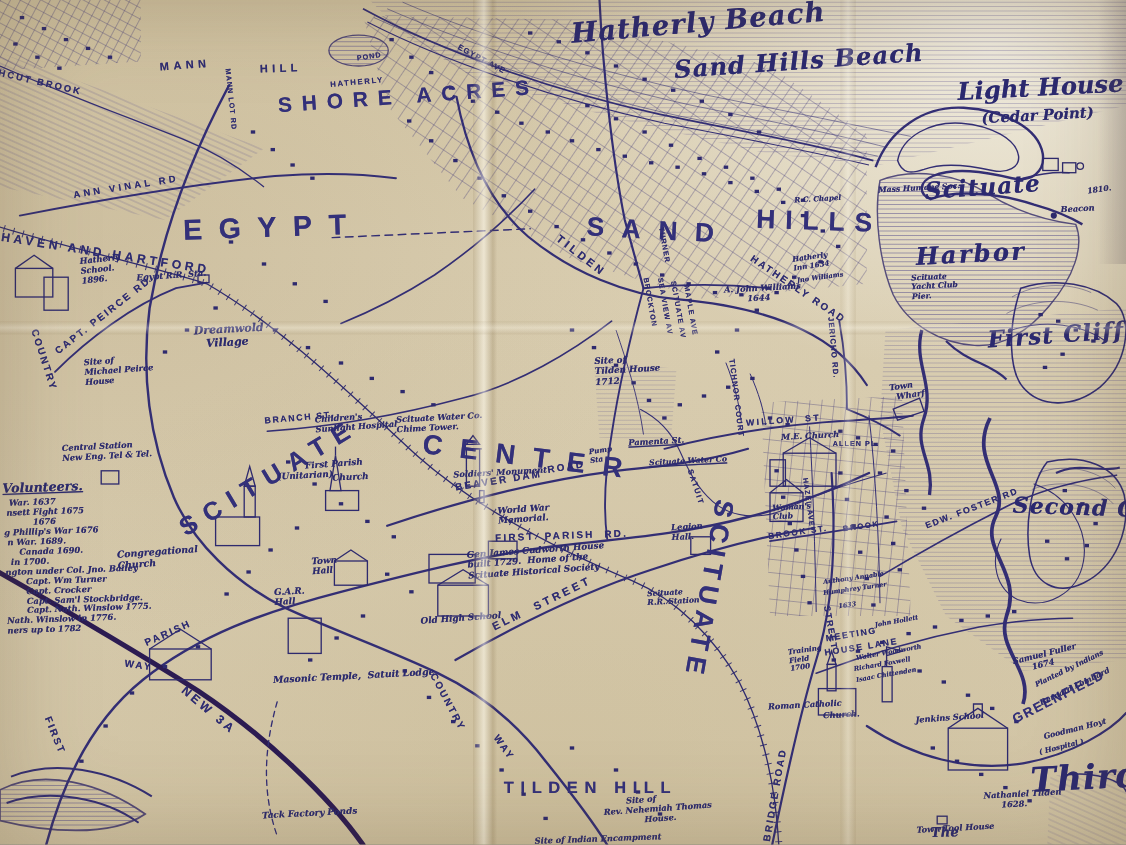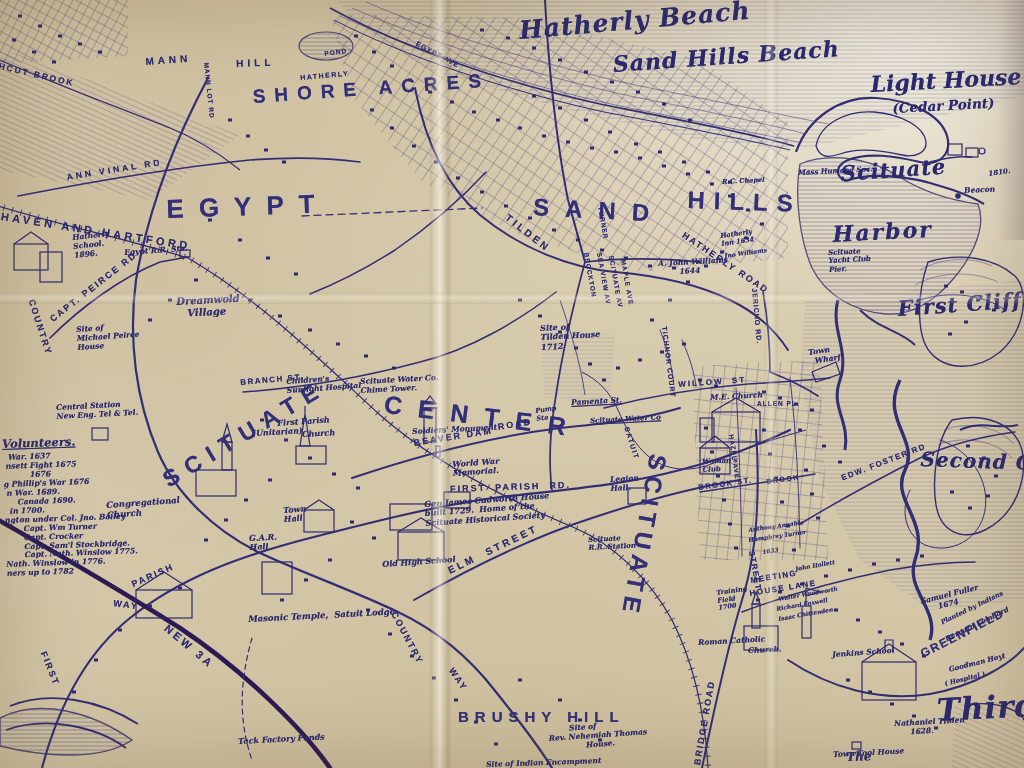--- a/index.html
+++ b/index.html
@@ -429,21 +429,21 @@
       <div class="lbl sb" style="left: 840px; top: 162px; font-size: 21px; letter-spacing: 1px; transform: rotate(-4deg);">Scituate</div>
       <div class="lbl sb" style="left: 832px; top: 222px; font-size: 22px; letter-spacing: 2px; transform: rotate(-3deg);">Harbor</div>
       <div class="lbl sb" style="left: 897px; top: 297px; font-size: 21px; letter-spacing: 1px; transform: rotate(-4deg);">First Cliff</div>
       <div class="lbl sb" style="left: 921px; top: 448px; font-size: 20px; letter-spacing: 1px; transform: rotate(2deg);">Second Cliff</div>
       <div class="lbl sb" style="left: 936px; top: 692px; font-size: 31px; letter-spacing: 1px; transform: rotate(-3deg);">Third Cliff</div>
       <div class="lbl sb" style="left: 846px; top: 750px; font-size: 12px; transform: rotate(-2deg);">The</div>
       <div class="lbl kb" style="left: 252px; top: 86px; font-size: 19px; letter-spacing: 9px; transform: rotate(-4deg);">SHORE ACRES</div>
       <div class="lbl kb" style="left: 166px; top: 194px; font-size: 26px; letter-spacing: 15px; transform: rotate(-2deg);">EGYPT</div>
       <div class="lbl kb" style="left: 534px; top: 193px; font-size: 24px; letter-spacing: 16px; transform: rotate(3deg);">SAND</div>
       <div class="lbl kb" style="left: 688px; top: 186px; font-size: 24px; letter-spacing: 9px; transform: rotate(2deg);">HILLS</div>
-      <div class="lbl kb" style="left: 458px; top: 708px; font-size: 15px; letter-spacing: 6px;">BRUSHY HILL</div>
+      <div class="lbl kb" style="left: 458px; top: 708px; font-size: 15px; letter-spacing: 6px;">TILDEN HILL</div>
       <div class="lbl k" style="left: 145px; top: 56px; font-size: 10px; letter-spacing: 4px; transform: rotate(-4deg);">MANN</div>
       <div class="lbl k" style="left: 236px; top: 58px; font-size: 10px; letter-spacing: 4px; transform: rotate(-2deg);">HILL</div>
       <div class="lbl kb" style="left: 918px; top: 648px; font-size: 12px; letter-spacing: 1.5px; transform: rotate(-27deg);">GREENFIELD</div>
       <div class="lbl kb" style="left: 158px; top: 470px; font-size: 23px; letter-spacing: 9px; transform: rotate(-31deg);">SCITUATE</div>
       <div class="lbl kb" style="left: 386px; top: 390px; font-size: 25px; letter-spacing: 16px; transform: rotate(7deg);">CENTER</div>
       <div class="lbl kv" style="left: 644px; top: 452px; font-size: 24px; letter-spacing: 6px; transform: rotate(10deg);">SCITUATE</div>
       <div class="lbl k" style="left: -56px; top: 48px; font-size: 8.5px; letter-spacing: 2px; transform: rotate(13deg);">MUSQUASHCUT BROOK</div>
       <div class="lbl k" style="left: 66px; top: 172px; font-size: 8.5px; letter-spacing: 3px; transform: rotate(-9deg);">ANN VINAL RD</div>
       <div class="lbl k" style="left: 2px; top: 210px; font-size: 11px; letter-spacing: 3.5px; transform: rotate(9deg);">HAVEN AND HARTFORD</div>
       <div class="lbl k" style="left: 48px; top: 316px; font-size: 9px; letter-spacing: 2px; transform: rotate(-38deg);">CAPT. PEIRCE RD</div>

